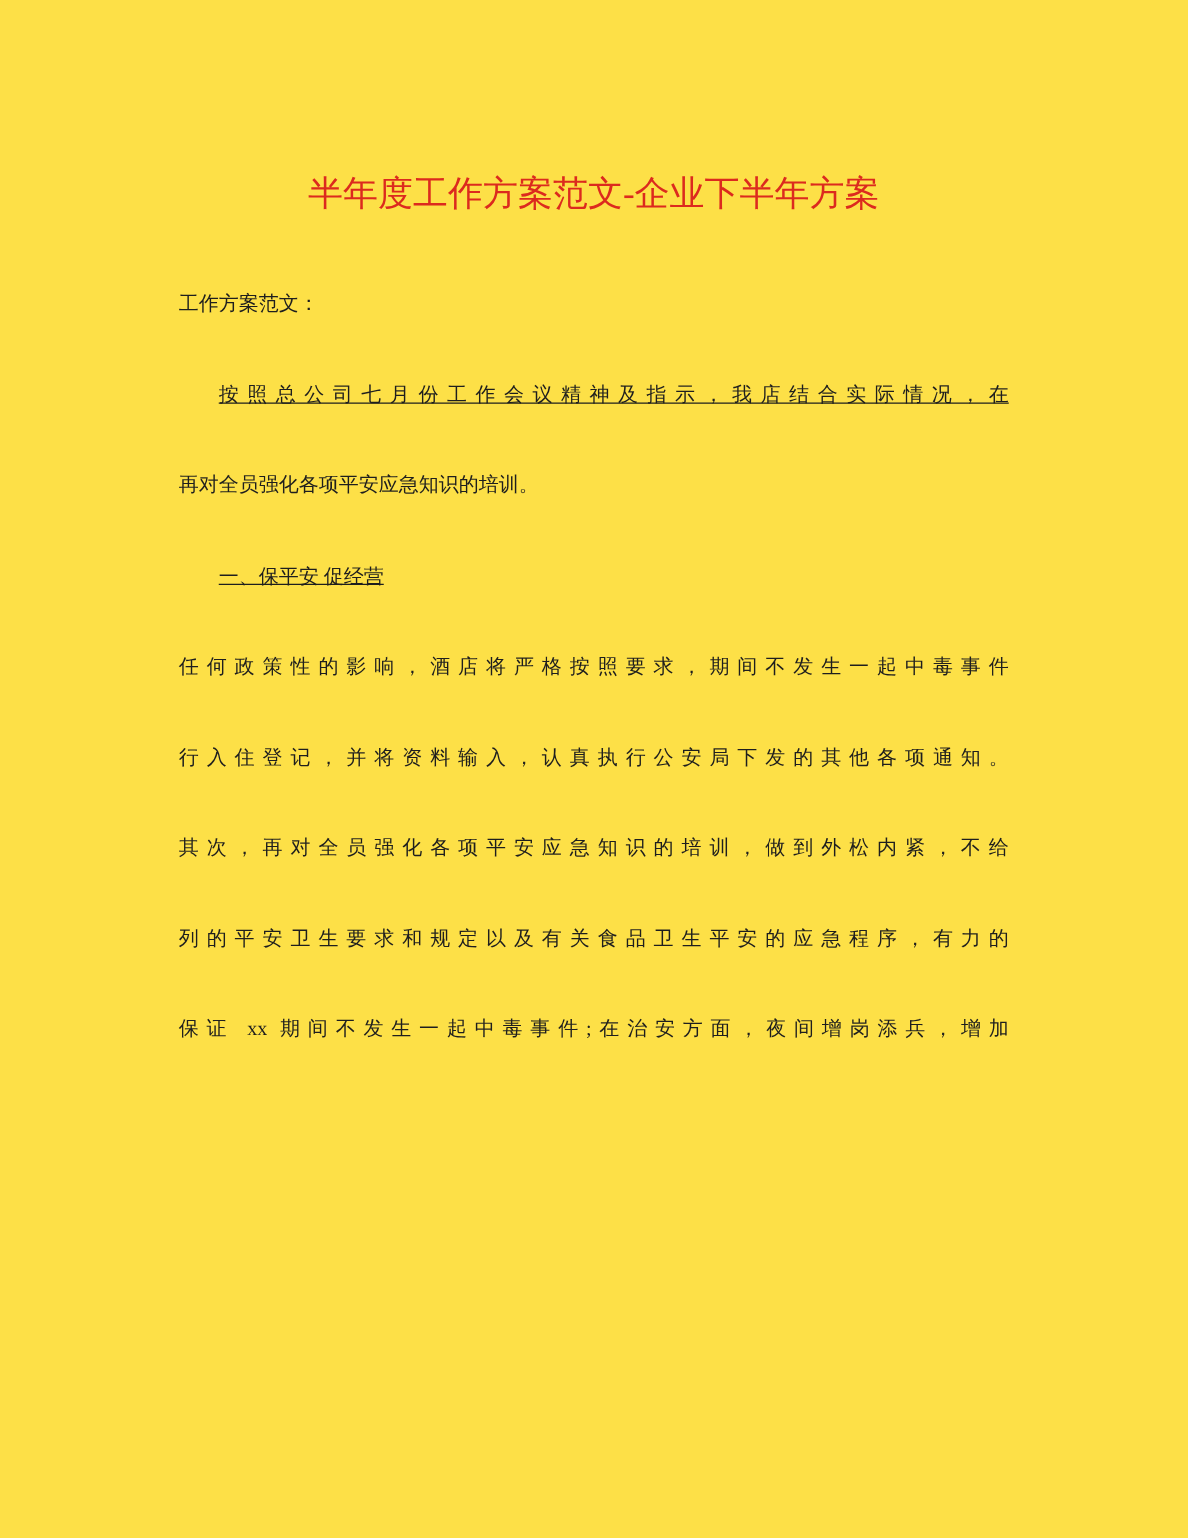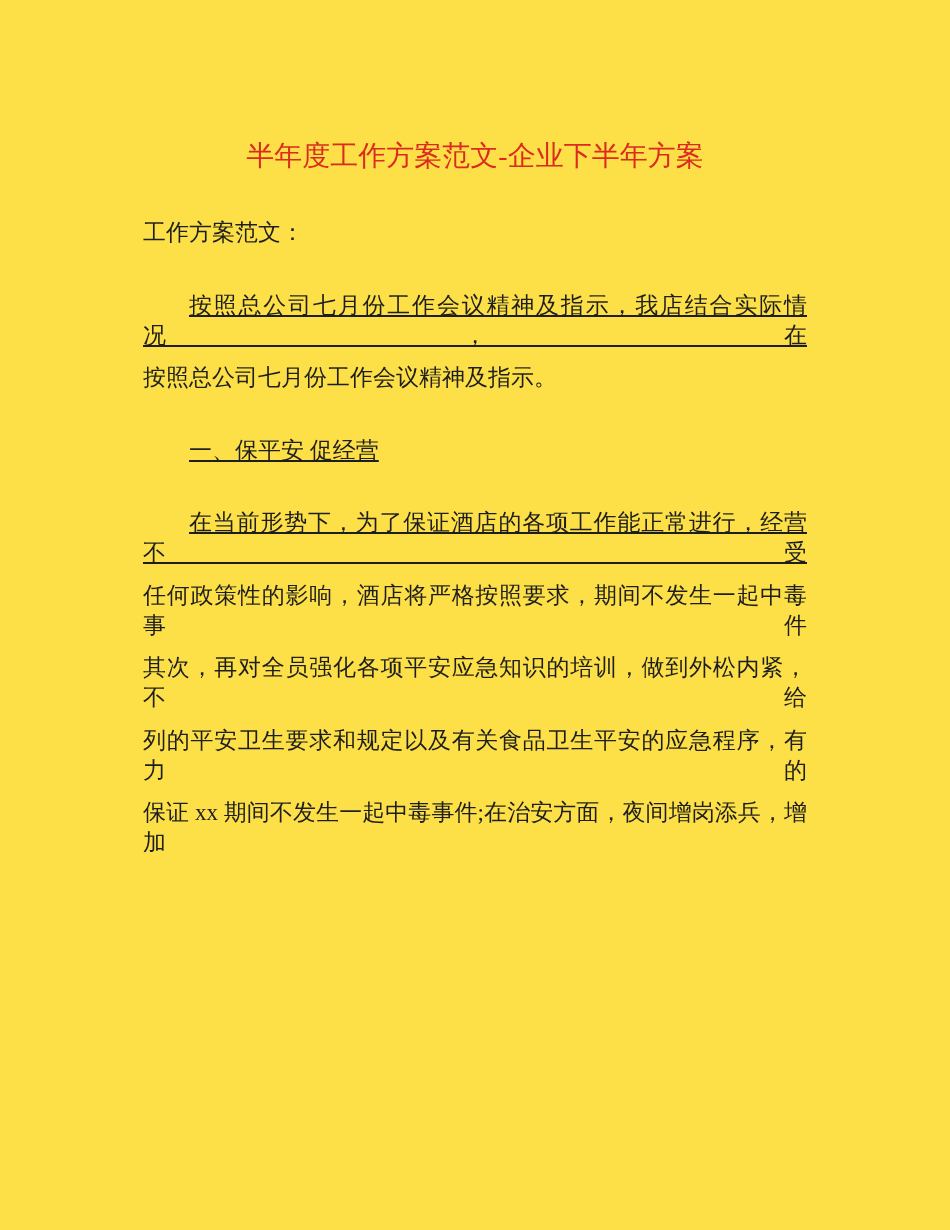--- a/index.html
+++ b/index.html
@@ -22,24 +22,24 @@
     width: 664px;
     margin: 0;
     font-size: 28px;
     line-height: 36px;
     font-weight: 400;
     text-align: center;
     white-space: nowrap;
   }
   .doc-body {
     position: absolute;
-    top: 218px;
+    top: 229px;
     left: 143px;
     width: 664px;
-    font-size: 23px;
+    font-size: 16px;
   }
   .doc-line {
     height: 72.5px;
     line-height: 30px;
     text-align: left;
   }
   .doc-line.indent {
     text-indent: 2em;
     text-decoration: underline;
   }
@@ -49,21 +49,21 @@
   }
 </style>
 </head>
 <body>
 
 <div class="page" style="background: #fde047;">
   <div class="doc-title" style="color: rgb(220, 42, 30);">半年度工作方案范文-企业下半年方案</div>
   <div class="doc-body" style="color: rgb(30, 30, 30);">
       <div class="doc-line">工作方案范文：</div>
       <div class="doc-line indent justify">按照总公司七月份工作会议精神及指示，我店结合实际情况，在</div>
-      <div class="doc-line">按照总公司七月份工作会议精神及指示。</div>
+      <div class="doc-line">再对全员强化各项平安应急知识的培训。</div>
       <div class="doc-line indent">一、保平安 促经营</div>
-      <div class="doc-line indent justify">在当前形势下，为了保证酒店的各项工作能正常进行，经营不受</div>
       <div class="doc-line justify">任何政策性的影响，酒店将严格按照要求，期间不发生一起中毒事件</div>
+      <div class="doc-line justify">行入住登记，并将资料输入，认真执行公安局下发的其他各项通知。</div>
       <div class="doc-line justify">其次，再对全员强化各项平安应急知识的培训，做到外松内紧，不给</div>
       <div class="doc-line justify">列的平安卫生要求和规定以及有关食品卫生平安的应急程序，有力的</div>
       <div class="doc-line justify">保证 xx 期间不发生一起中毒事件;在治安方面，夜间增岗添兵，增加</div>
     </div>
 </div>
 
 </body></html>

